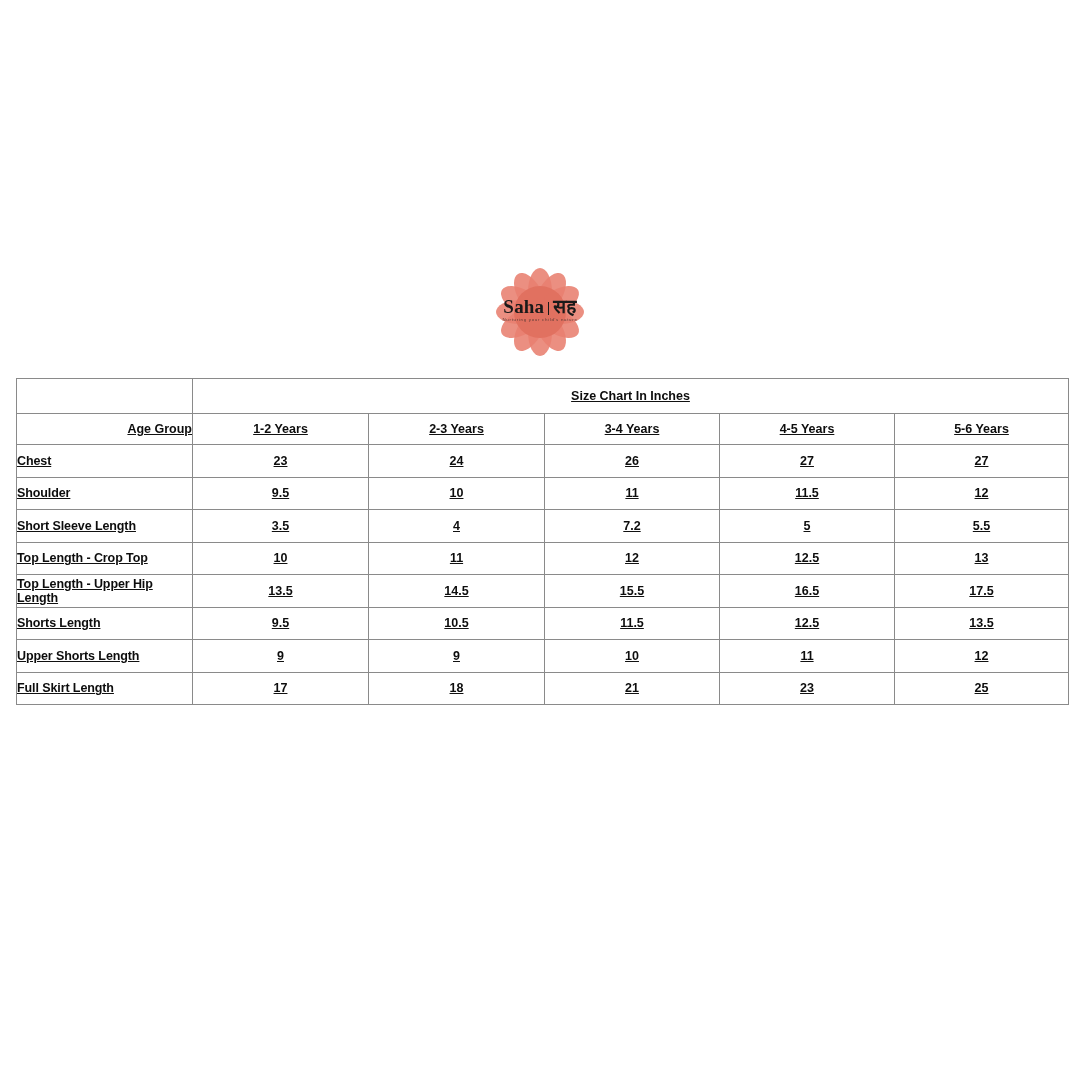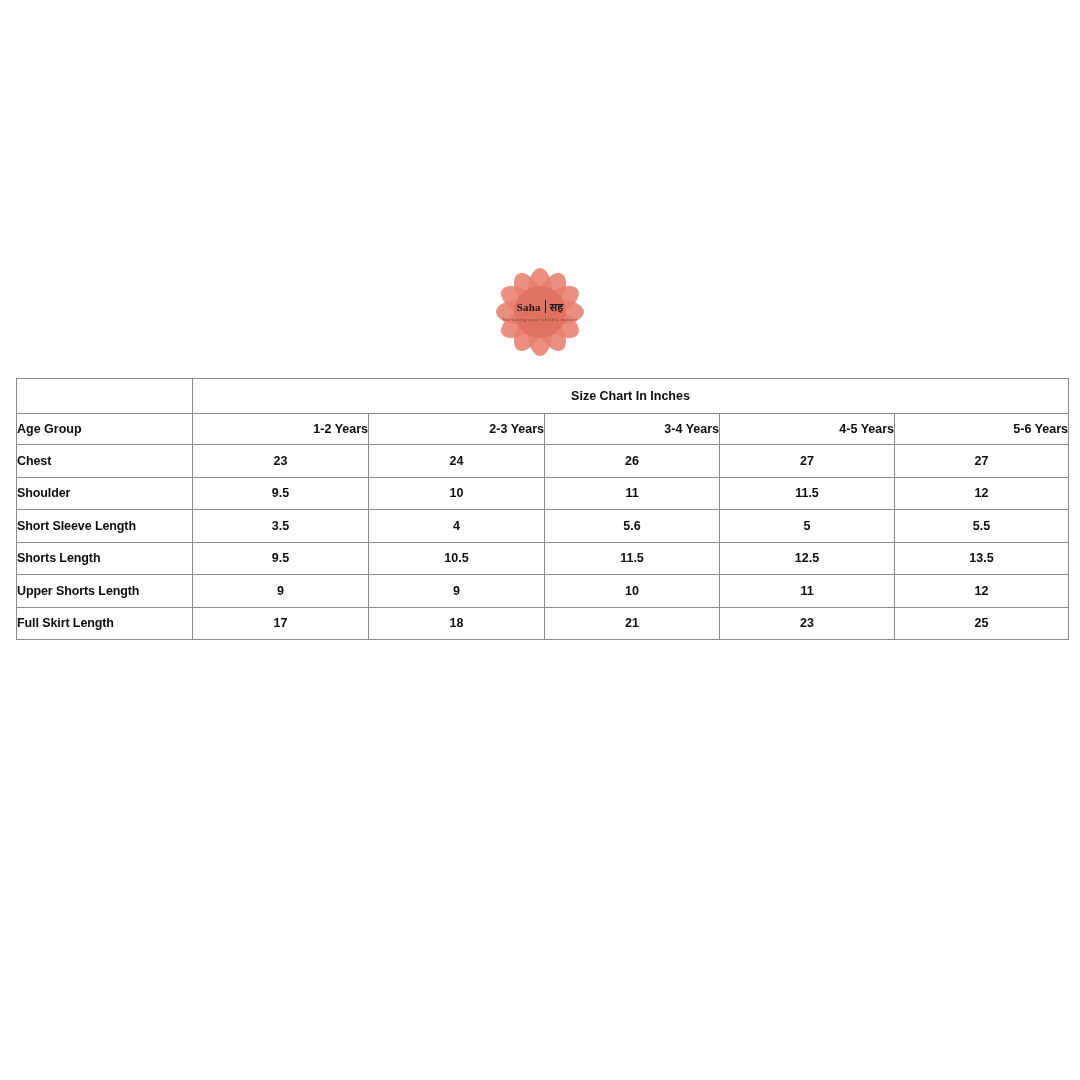--- a/index.html
+++ b/index.html
@@ -61,21 +61,21 @@
     left: 0;
     top: 50%;
     width: 96px;
     margin-top: -13px;
     text-align: center;
     z-index: 5;
   }
   .logo-name {
     font-family: "Liberation Serif", serif;
     font-weight: bold;
-    font-size: 11px;
+    font-size: 19px;
     color: #1a1a1a;
     letter-spacing: 0.2px;
     line-height: 16px;
     white-space: nowrap;
   }
   .logo-divider {
     display: inline-block;
     width: 1px;
     height: 13px;
     background: #1a1a1a;
@@ -95,45 +95,46 @@
   .table-wrap {
     position: absolute;
     left: 16px;
     top: 378px;
     width: 1052px;
   }
   table.size-chart {
     border-collapse: collapse;
     width: 100%;
     table-layout: fixed;
+    text-decoration: underline;
   }
   table.size-chart td, table.size-chart th {
     border: 1px solid #8a8a8a;
     padding: 0;
     font-size: 12.5px;
     font-weight: bold;
     color: #0d0d0d;
   }
   .title-cell {
     text-align: center;
     height: 34px;
     font-size: 12.5px;
     font-weight: bold;
   }
   .corner-cell {
     height: 34px;
   }
   .hdr-row td {
-    text-align: right;
+    text-align: center;
     height: 30px;
     font-size: 13.5px;
     font-weight: bold;
   }
   .hdr-row td.rowlabel-hdr {
-    text-align: left;
+    text-align: right;
   }
   .data-row td {
     height: 31.5px;
   }
   td.rowlabel {
     text-align: left;
     padding-left: 7px;
     font-size: 12.5px;
     font-weight: bold;
     letter-spacing: -0.1px;
@@ -213,23 +214,39 @@
         <td class="val">9.5</td>
         <td class="val">10</td>
         <td class="val">11</td>
         <td class="val">11.5</td>
         <td class="val">12</td>
       </tr>
       <tr class="data-row">
         <td class="rowlabel">Short Sleeve Length</td>
         <td class="val">3.5</td>
         <td class="val">4</td>
-        <td class="val">5.6</td>
+        <td class="val">7.2</td>
         <td class="val">5</td>
         <td class="val">5.5</td>
+      </tr>
+      <tr class="data-row">
+        <td class="rowlabel">Top Length - Crop Top</td>
+        <td class="val">10</td>
+        <td class="val">11</td>
+        <td class="val">12</td>
+        <td class="val">12.5</td>
+        <td class="val">13</td>
+      </tr>
+      <tr class="data-row">
+        <td class="rowlabel">Top Length - Upper Hip Length</td>
+        <td class="val">13.5</td>
+        <td class="val">14.5</td>
+        <td class="val">15.5</td>
+        <td class="val">16.5</td>
+        <td class="val">17.5</td>
       </tr>
       <tr class="data-row">
         <td class="rowlabel">Shorts Length</td>
         <td class="val">9.5</td>
         <td class="val">10.5</td>
         <td class="val">11.5</td>
         <td class="val">12.5</td>
         <td class="val">13.5</td>
       </tr>
       <tr class="data-row">

